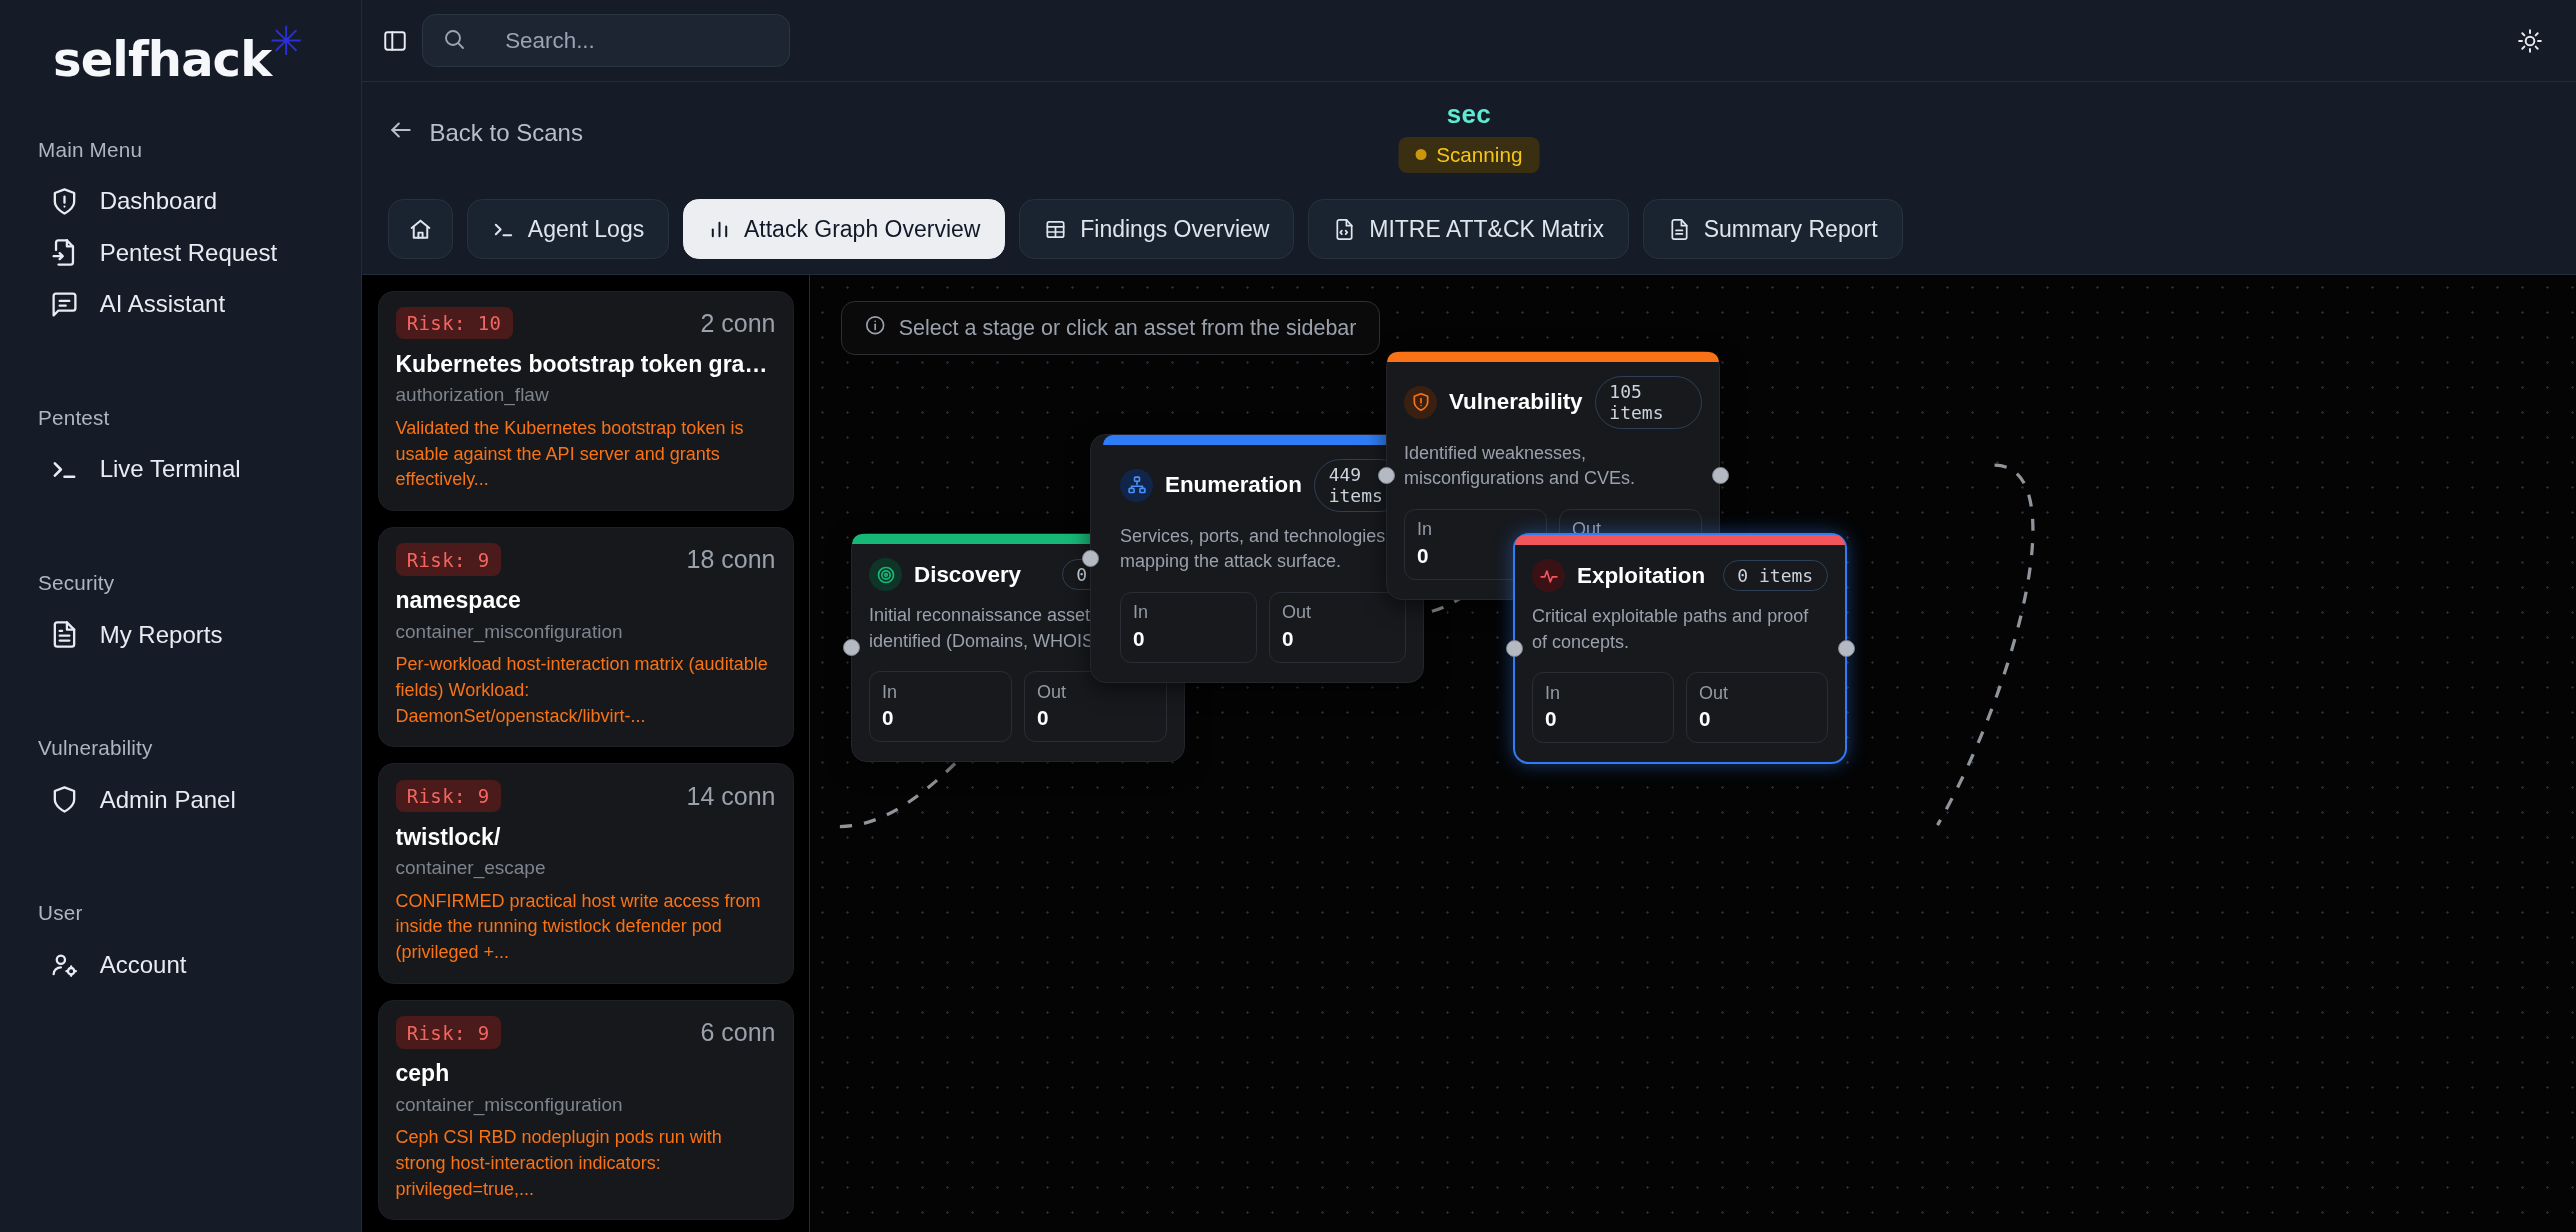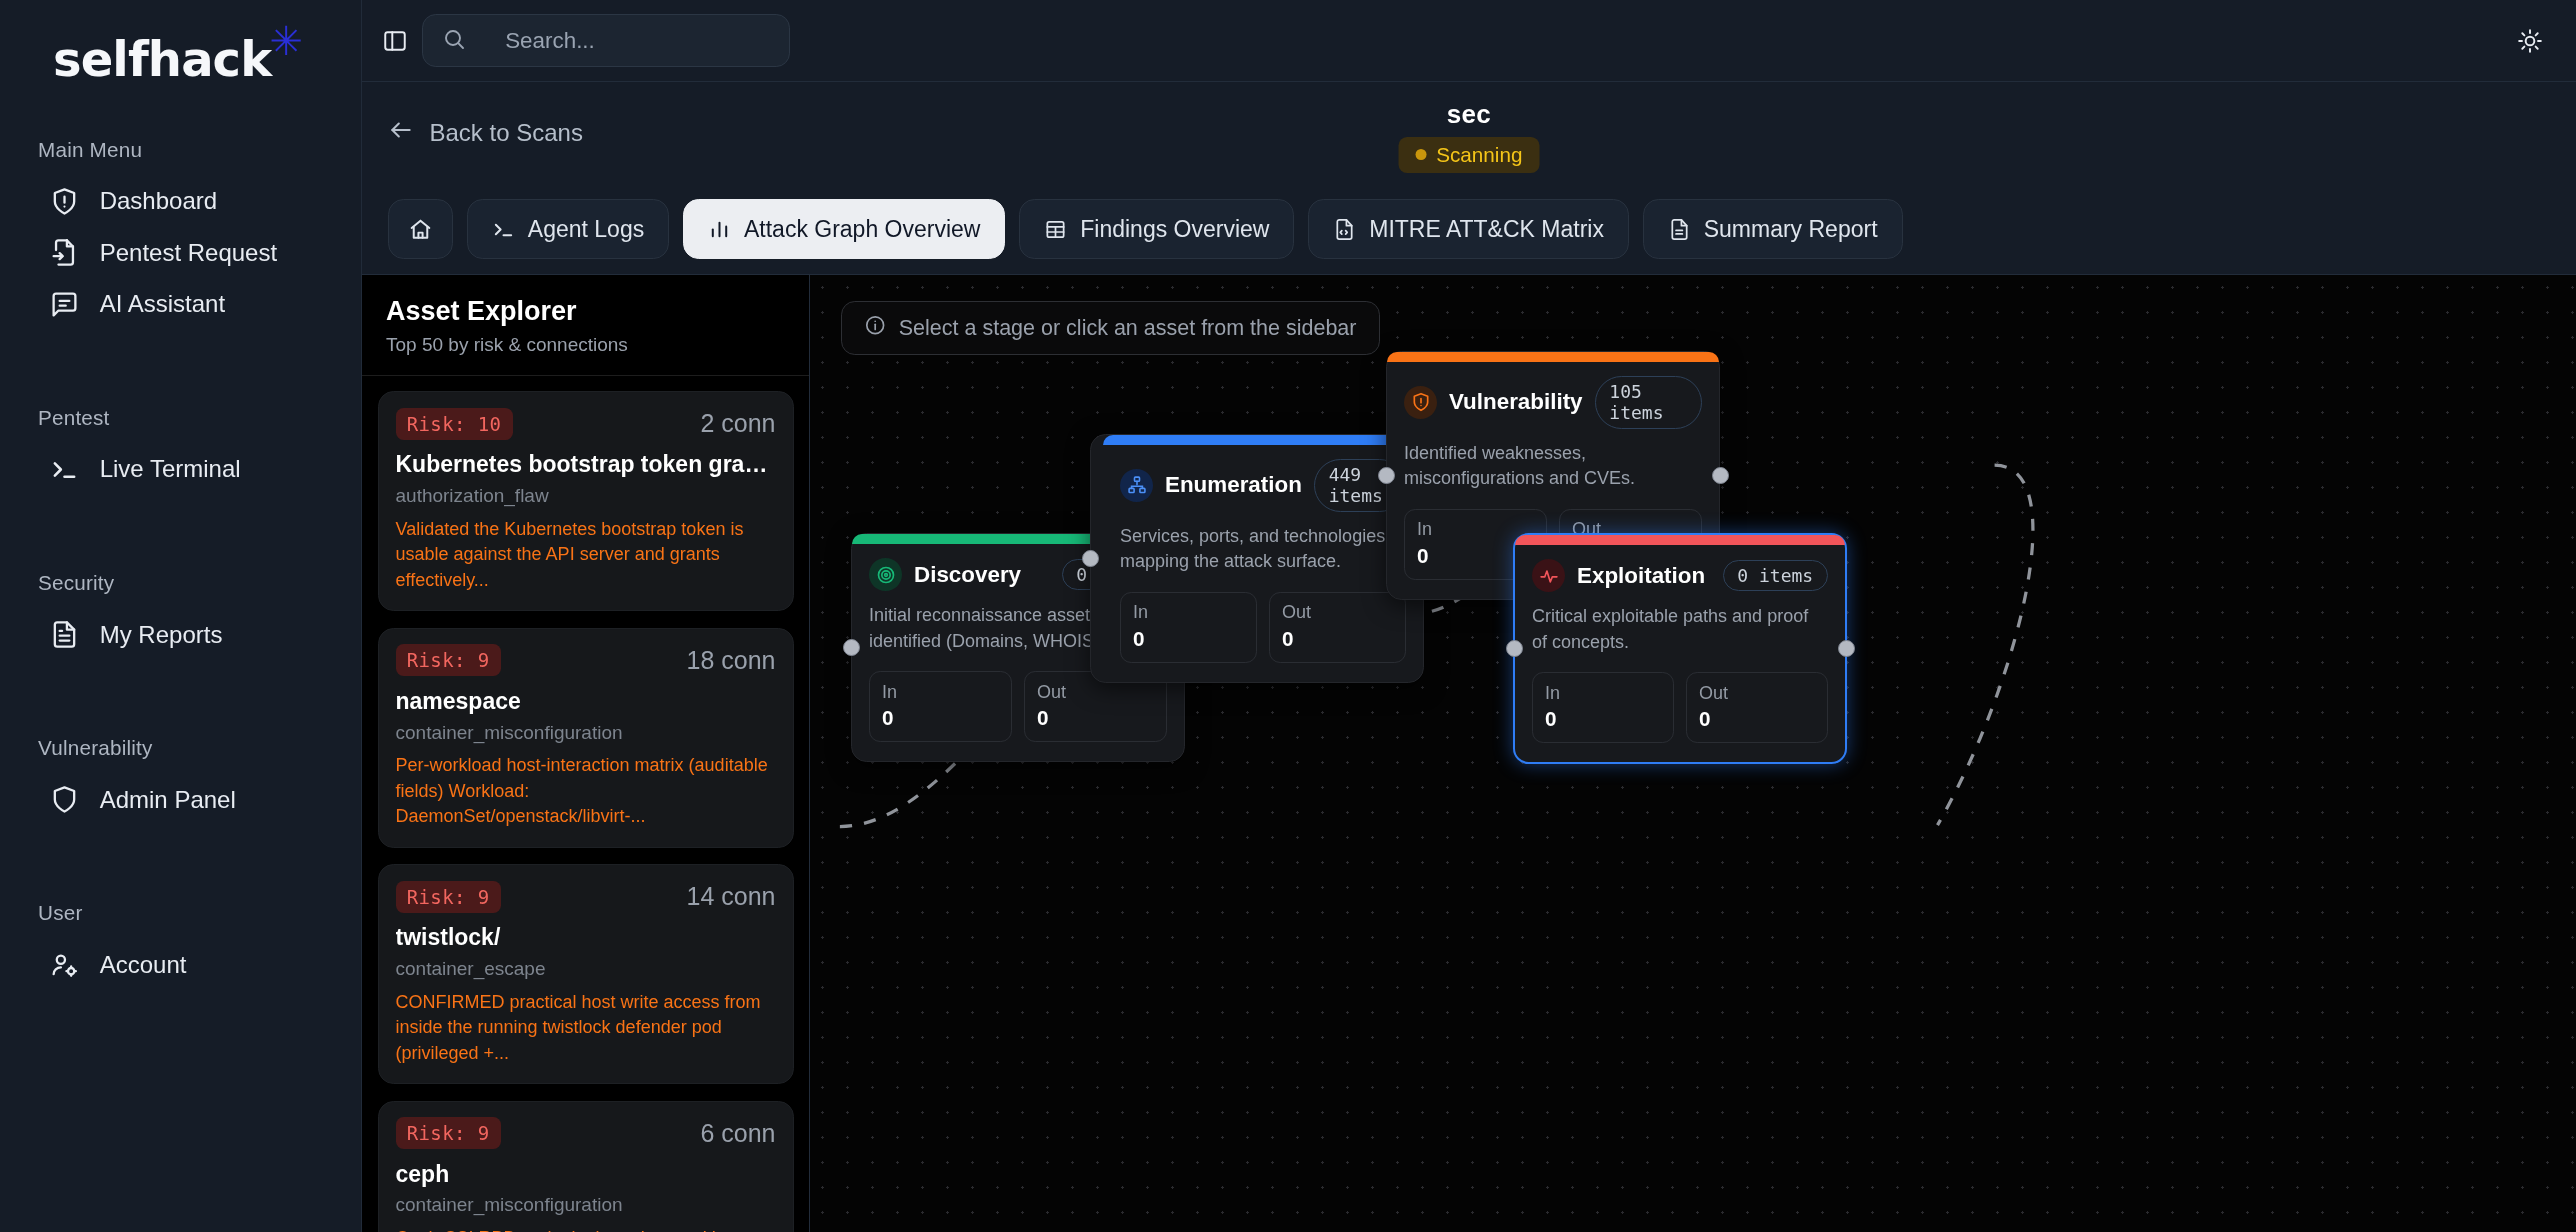--- a/index.html
+++ b/index.html
@@ -77,21 +77,21 @@
     padding-left: 26px;
   }
   .back-link {
     display: flex; align-items: center; gap: 15.5px;
     color: #b6bfcb; font-size: 24px; cursor: pointer;
   }
   .scan-title-wrap {
     position: absolute; left: 50%; transform: translateX(-50%);
     top: 17px; text-align: center;
   }
-  .scan-title { color: #ffffff; font-size: 26px; font-weight: 700; letter-spacing:0.3px; }
+  .scan-title { color: #5eead4; font-size: 26px; font-weight: 700; letter-spacing:0.3px; }
   .scan-badge {
     margin-top: 6.9px; display: inline-flex; align-items: center; gap: 9.5px;
     background: #3b2f11; color: #f5c518; font-size: 20.7px;
     padding: 6px 17px; border-radius: 8.6px; font-weight: 500;
   }
   .scan-badge .dot { width: 11.2px; height: 11.2px; border-radius: 50%; background: #c9960c; }
 
   .tabsbar {
     height: 90px; flex: 0 0 90px; display: flex; align-items: center;
     gap: 13.8px; padding: 0 20.7px 0 26px; overflow: hidden;
@@ -396,24 +396,20 @@
               <line x1="8.4" y1="13" x2="15" y2="13"></line>
               <line x1="8.4" y1="16.6" x2="15" y2="16.6"></line>
             </svg>
           <span>Summary Report</span>
         </div>
       </div>
 
       <div class="split">
 
         <div class="asset-panel">
-          <div class="asset-head">
-            <h2>Asset Explorer</h2>
-            <p>Top 50 by risk &amp; connections</p>
-          </div>
           <div class="asset-list">
 
             <div class="asset-card">
               <div class="asset-card-top">
                 <span class="risk-pill">Risk: 10</span>
                 <span class="conn-label">2 conn</span>
               </div>
               <div class="asset-name">Kubernetes bootstrap token grants ...</div>
               <div class="asset-type">authorization_flaw</div>
               <div class="asset-desc">Validated the Kubernetes bootstrap token is usable against the API server and grants effectively...</div>

